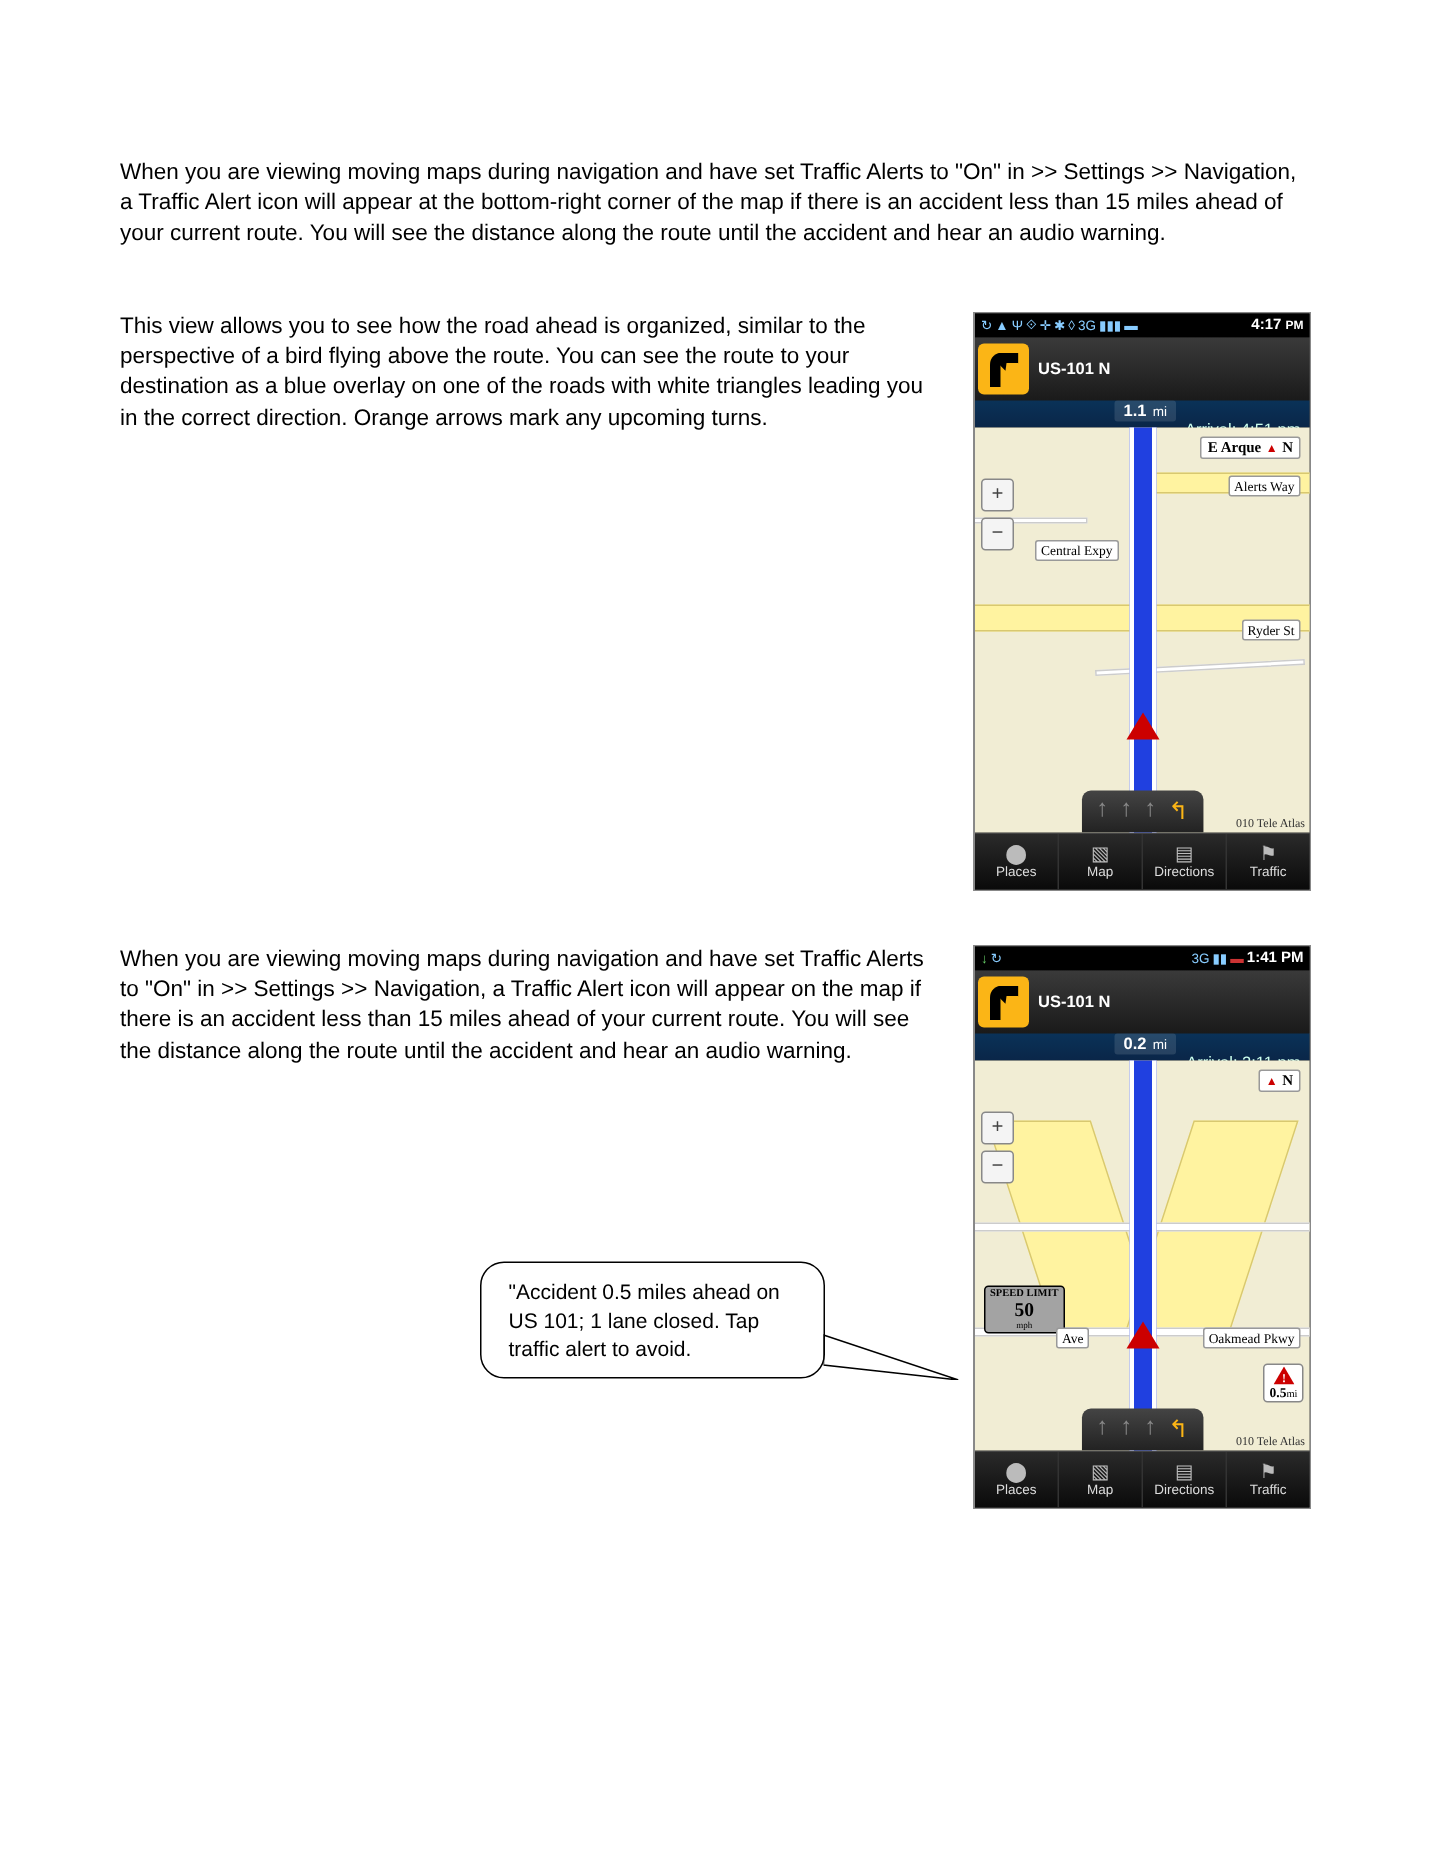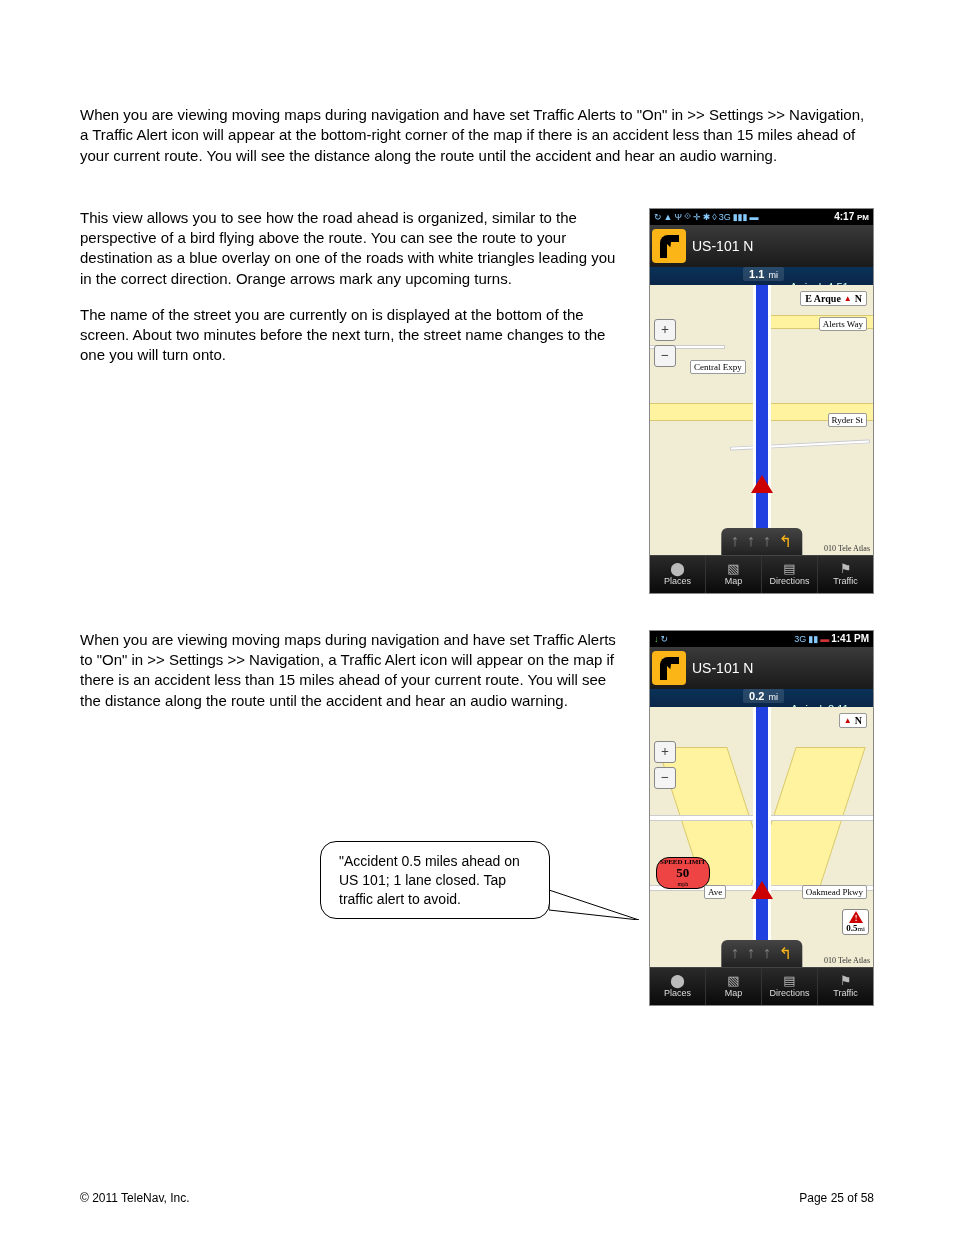--- a/index.html
+++ b/index.html
@@ -93,21 +93,21 @@
     border-top-left-radius: 8px;
   }
   .turn-icon::before {
     content: "";
     position: absolute;
     left: 13px; top: 2px;
     border: 6px solid transparent;
     border-bottom: 8px solid #000;
     transform: rotate(45deg);
   }
-  .road-label { font-weight: normal; font-size: 14px; color: #fff; flex: 1; }
+  .road-label { font-weight: bold; font-size: 11px; color: #fff; flex: 1; }
   .info-row {
     background: linear-gradient(#0a3258,#0a2648);
     display: flex;
     font-size: 11px;
     height: 18px;
     align-items: center;
     flex-direction: column;
   }
   .info-row .spacer { width: 40px; }
   .info-row .dist { background: rgba(255,255,255,0.12); padding: 1px 6px; font-weight: bold; border-radius: 2px; margin-left: 4px; }
@@ -184,23 +184,23 @@
     position: absolute;
     left: 50%;
     margin-left: -11px;
     width: 0; height: 0;
     border: 11px solid transparent;
     border-bottom: 18px solid #c00;
   }
   .speedlimit {
     position: absolute;
     left: 6px;
-    background: #ef4444;
+    background: #a3a3a3;
     border: 1px solid #000;
-    border-radius: 13px;
+    border-radius: 3px;
     font-size: 7px;
     color: #000;
     text-align: center;
     padding: 1px 3px;
     font-weight: bold;
     line-height: 1.1;
   }
   .speedlimit .num { font-size: 13px; }
   .speedlimit .mph { font-size: 6px; font-weight: normal; }
   .alert-badge {
@@ -269,21 +269,20 @@
 </head>
 <body>
 
 <div class="page">
 
   <p class="intro-para">When you are viewing moving maps during navigation and have set Traffic Alerts to "On" in          &gt;&gt; Settings &gt;&gt; Navigation, a Traffic Alert icon will appear at the bottom-right corner of the map if there is an accident less than 15 miles ahead of your current route. You will see the distance along the route until the accident and hear an audio warning.</p>
 
   <div class="section1">
     <div class="text">
       <p>This view allows you to see how the road ahead is organized, similar to the perspective of a bird flying above the route. You can see the route to your destination as a blue overlay on one of the roads with white triangles leading you in the correct direction. Orange arrows mark any upcoming turns.</p>
-      <p>The name of the street you are currently on is displayed at the bottom of the screen. About two minutes before the next turn, the street name changes to the one you will turn onto.</p>
     </div>
 
     <div class="phone">
       <div class="statusbar">
         <div class="icons">
           <span class="si">↻</span>
           <span class="si">▲</span>
           <span class="si">Ψ</span>
           <span class="si">⟐</span>
           <span class="si">✛</span>
@@ -438,17 +437,13 @@
             <span>Directions</span>
           </div>
         <div class="tab">
             <span class="ico">⚑</span>
             <span>Traffic</span>
           </div>
       </div>
     </div>
   </div>
 
-  <div class="footer">
-    <span>© 2011 TeleNav, Inc.</span>
-    <span>Page 25 of 58</span>
-  </div>
 </div>
 
 </body></html>

